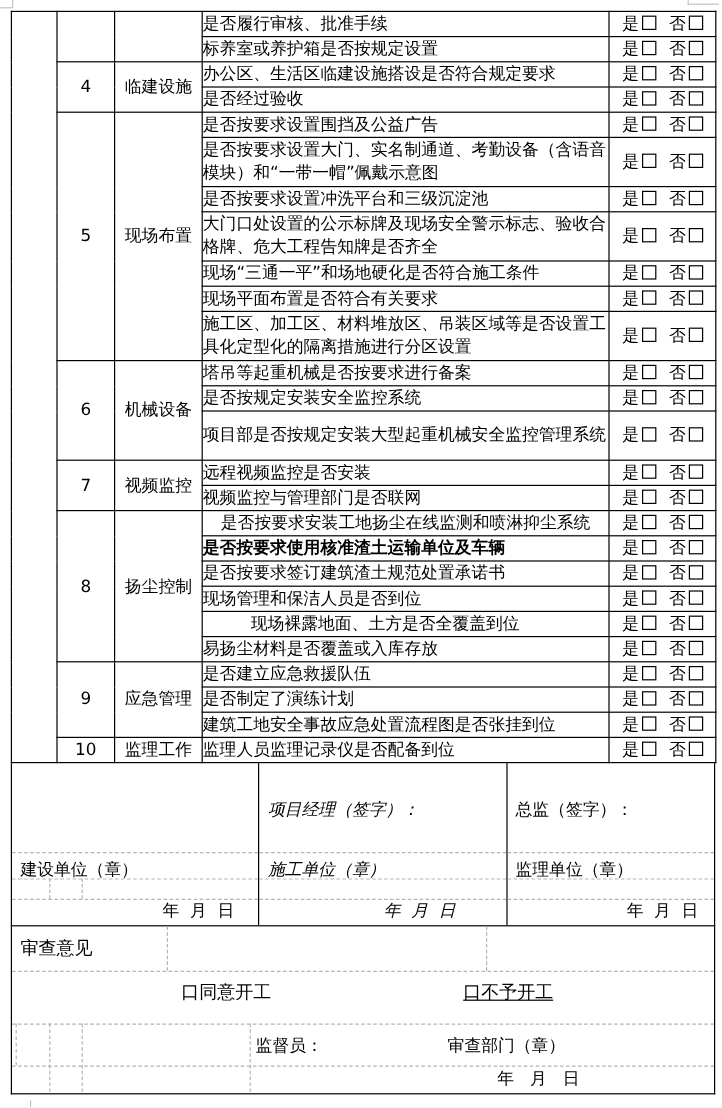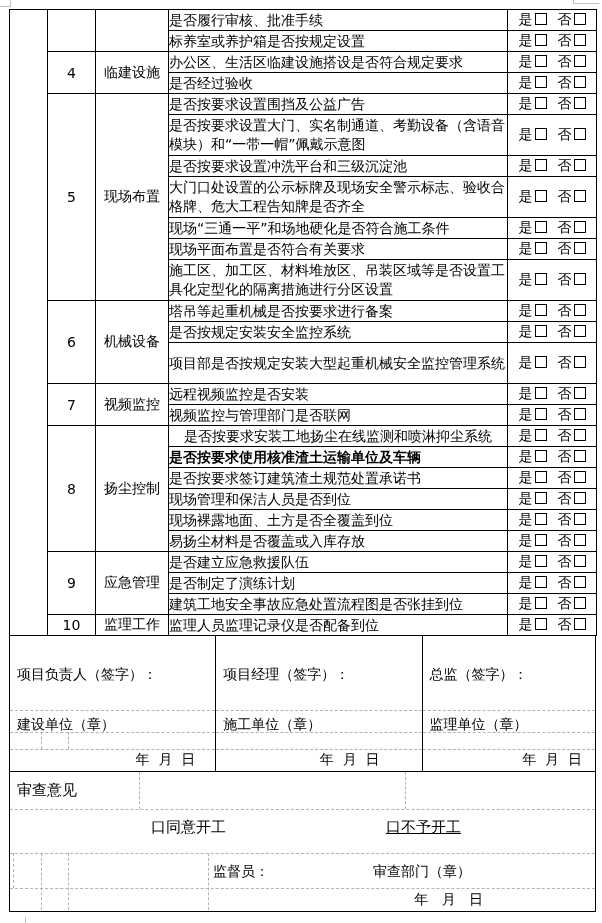--- a/index.html
+++ b/index.html
@@ -22,21 +22,21 @@
   .itxt{line-height:19px;overflow:hidden;}
   .opt{display:inline-block;}
   .opt + .opt{margin-left:11px;}
   .olbl{font-size:14px;}
   .cbox{display:inline-block;width:10px;height:10px;border:1px solid #000;margin-left:2px;vertical-align:-1px;}
 
   
   .sigrow{display:flex;width:587px;height:136px;border:1px solid #000;border-top:none;box-sizing:border-box;}
   .sigcol{position:relative;box-sizing:border-box;height:100%;}
   .sigcol.c1{width:206px;}
-  .sigcol.c2{width:207px;border-left:1px solid #000;}
+  .sigcol.c2{width:207px;border-left:1px solid #000;font-style:italic;}
   .sigcol.c3{width:174px;border-left:1px solid #000;}
   .sig-name{position:absolute;left:7px;top:30px;font-size:14px;white-space:nowrap;}
   .sig-unit{position:absolute;left:7px;top:80px;font-size:14px;white-space:nowrap;}
   .hdash{position:absolute;left:0;width:100%;border-top:1px dashed #b3b3b3;height:0;}
   .vdash{position:absolute;width:0;border-left:1px dashed #b3b3b3;}
   .sig-date{position:absolute;top:113px;height:20px;line-height:20px;font-size:14px;white-space:pre;}
 
   
   .review{position:relative;width:587px;height:140px;border:1px solid #000;border-top:none;box-sizing:border-box;}
   .rv-title{position:absolute;left:7px;top:9px;font-size:15px;}
@@ -192,21 +192,21 @@
             <td class="col-ans"><span class="opt"><span class="olbl">是</span><span class="cbox"></span></span><span class="opt"><span class="olbl">否</span><span class="cbox"></span></span></td>
           </tr>
           <tr class="r1">
             <td class="col-item">
               <div class="itxt" style="max-height: 21px;">现场管理和保洁人员是否到位</div>
             </td>
             <td class="col-ans"><span class="opt"><span class="olbl">是</span><span class="cbox"></span></span><span class="opt"><span class="olbl">否</span><span class="cbox"></span></span></td>
           </tr>
           <tr class="r1">
             <td class="col-item">
-              <div class="itxt" style="max-height: 21px;">现场裸露地面、土方是否全覆盖到位</div>
+              <div class="itxt" style="max-height: 21px; margin-left: 40px;">现场裸露地面、土方是否全覆盖到位</div>
             </td>
             <td class="col-ans"><span class="opt"><span class="olbl">是</span><span class="cbox"></span></span><span class="opt"><span class="olbl">否</span><span class="cbox"></span></span></td>
           </tr>
           <tr class="r1">
             <td class="col-item">
               <div class="itxt" style="max-height: 21px;">易扬尘材料是否覆盖或入库存放</div>
             </td>
             <td class="col-ans"><span class="opt"><span class="olbl">是</span><span class="cbox"></span></span><span class="opt"><span class="olbl">否</span><span class="cbox"></span></span></td>
           </tr>
           <tr class="r1">
@@ -236,21 +236,20 @@
               <div class="itxt" style="max-height: 21px;">监理人员监理记录仪是否配备到位</div>
             </td>
             <td class="col-ans"><span class="opt"><span class="olbl">是</span><span class="cbox"></span></span><span class="opt"><span class="olbl">否</span><span class="cbox"></span></span></td>
           </tr>
         </tbody>
     </table>
 
     <div class="sigrow">
 
       <div class="sigcol c1">
-        <div class="sig-name">项目负责人（签字）：</div>
         <div class="hdash" style="top:74px;"></div>
         <div class="sig-unit">建设单位（章）</div>
         <div class="hdash" style="top:96px;"></div>
         <div class="vdash" style="left:31px;top:96px;height:17px;"></div>
         <div class="vdash" style="left:58px;top:96px;height:17px;"></div>
         <div class="hdash" style="top:113px;"></div>
         <div class="sig-date" style="right:20px;">年  月  日</div>
       </div>
 
       <div class="sigcol c2">

